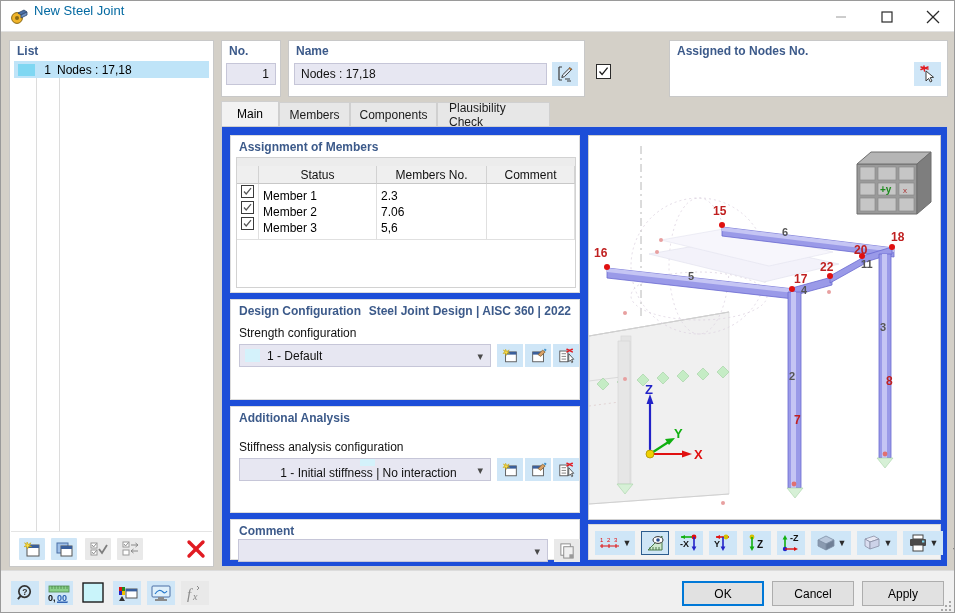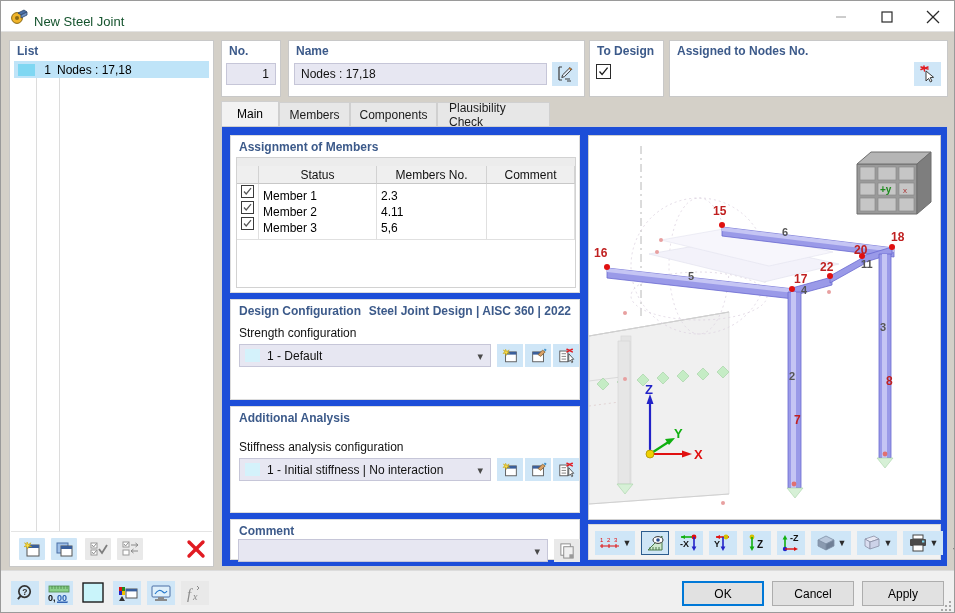--- a/index.html
+++ b/index.html
@@ -22,22 +22,22 @@
   
   #titlebar {
     position: absolute; left: 0; top: 0; width: 955px; height: 31px;
     background: #ffffff;
     border-bottom: 1px solid #e2e2e2;
   }
   #title-icon {
     position: absolute; left: 9px; top: 6px; width: 19px; height: 19px;
   }
   #title-text {
-    position: absolute; left: 33px; top: 13px;
-    font-size: 13px; color: #14532d;
+    position: absolute; left: 33px; top: 2px;
+    font-size: 13px; color: #0369a1;
   }
   .winbtn {
     position: absolute; top: 0; width: 46px; height: 31px;
     display: flex; align-items: center; justify-content: center;
     color: #2a2a2a;
   }
   #btn-min { left: 817px; }
   #btn-max { left: 863px; }
   #btn-close { left: 909px; }
 
@@ -352,23 +352,20 @@
     <div class="textinput" id="name-input">Nodes : 17,18</div>
     <div id="name-edit-btn">
       <svg width="18" height="18" viewBox="0 0 18 18">
         <path d="M3 2 h3 M3 2 v13 M3 15 h3" fill="none" stroke="#3b3b3b" stroke-width="1.2"></path>
         <path d="M14 2.5 l1.8 1.8 -7.4 7.4 -2.6 0.8 0.8 -2.6 Z" fill="#dfe9f5" stroke="#3b3b3b" stroke-width="1"></path>
         <path d="M13.4 3.2 l1.6 1.6" stroke="#c06a10" stroke-width="1.4"></path>
         <path d="M9 14 h5 M11 16 h4" stroke="#3b3b3b" stroke-width="1"></path>
       </svg>
     </div>
 
-    <div class="fieldbox" id="box-todesign">
-      <span class="fieldlabel">To Design</span>
-    </div>
     <div id="todesign-check">
       <svg width="11" height="11" viewBox="0 0 11 11">
           <path d="M1.5 5.5 l2.6 3 L9.6 1.6" fill="none" stroke="#1b1b1b" stroke-width="1.3"></path>
         </svg>
     </div>
 
     <div class="fieldbox" id="box-assigned">
       <span class="fieldlabel">Assigned to Nodes No.</span>
     </div>
     <div id="assigned-pick-btn">
@@ -423,21 +420,21 @@
           <div class="tbl-cell" style="left:250px; top:26px; width:88px;"></div>
 
           <div class="tbl-cell" style="left:0; top:42px; width:22px;">
             <span class="tbl-chk" style="left:4px; top:1px;">
               <svg width="9" height="9" viewBox="0 0 9 9">
                   <path d="M1 4.5 l2.2 2.5 L8 1.2" fill="none" stroke="#555" stroke-width="1.2"></path>
                 </svg>
             </span>
           </div>
           <div class="tbl-cell" style="left:22px; top:42px; width:118px;">Member 2</div>
-          <div class="tbl-cell" style="left:140px; top:42px; width:110px;">4,11</div>
+          <div class="tbl-cell" style="left:140px; top:42px; width:110px;">7,06</div>
           <div class="tbl-cell" style="left:250px; top:42px; width:88px;"></div>
 
           <div class="tbl-cell" style="left:0; top:58px; width:22px;">
             <span class="tbl-chk" style="left:4px; top:1px;">
               <svg width="9" height="9" viewBox="0 0 9 9">
                   <path d="M1 4.5 l2.2 2.5 L8 1.2" fill="none" stroke="#555" stroke-width="1.2"></path>
                 </svg>
             </span>
           </div>
           <div class="tbl-cell" style="left:22px; top:58px; width:118px;">Member 3</div>
@@ -478,21 +475,21 @@
               <line x1="4" y1="13" x2="9" y2="13" stroke="#777"></line>
             <path d="M10 2 L16 5 M16 2 L10 5" stroke="#e11b22" stroke-width="1.6" stroke-linecap="round"></path>
             <path d="M12 7 L12 16 L14 14 L15.4 17 L16.6 16.3 L15.2 13.4 L17.6 13.2 Z" fill="#fff" stroke="#3b3b3b" stroke-width="0.9"></path>
           </svg>
         </div>
       </div>
 
       <div class="group" id="grp-add">
         <span class="group-title">Additional Analysis</span>
         <span class="sublabel" style="left:8px; top:33px;">Stiffness analysis configuration</span>
-        <div class="combo" style="left:8px; top:51px; width:252px;">
+        <div class="combo" style="left:8px; top:51px; width:252px;flex-direction:column;">
           <span class="combo-swatch"></span>
           <span class="combo-text">1 - Initial stiffness | No interaction</span>
           <span class="combo-arrow">▾</span>
         </div>
         <div class="iconbtn" style="left:266px; top:51px;">
           <svg width="17" height="17" viewBox="0 0 19 18">
             <rect x="4" y="5" width="12" height="11" fill="#fff" stroke="#555" stroke-width="1"></rect>
             <rect x="4" y="5" width="12" height="3" fill="#3a5f9b"></rect>
             <path d="M4 2 l1.3 2.5 L8 2.8 L6.2 5.3 L8.6 6.6 L5.6 6.6 L4.6 9 L3.8 6.6 L1 6.6 L3.3 5.3 L1.6 2.8 L4 4.3 Z" fill="#ffe14a" stroke="#c9a400" stroke-width="0.6"></path>
           </svg>

